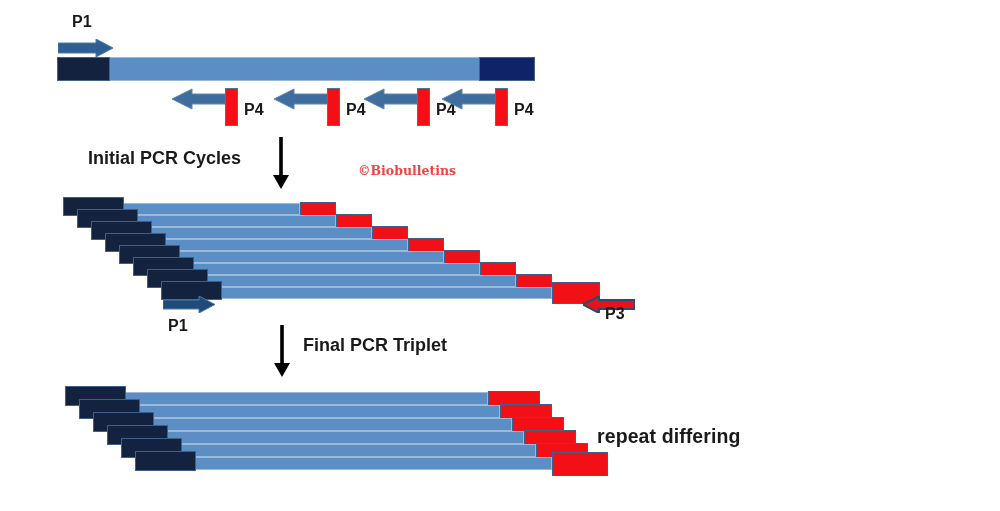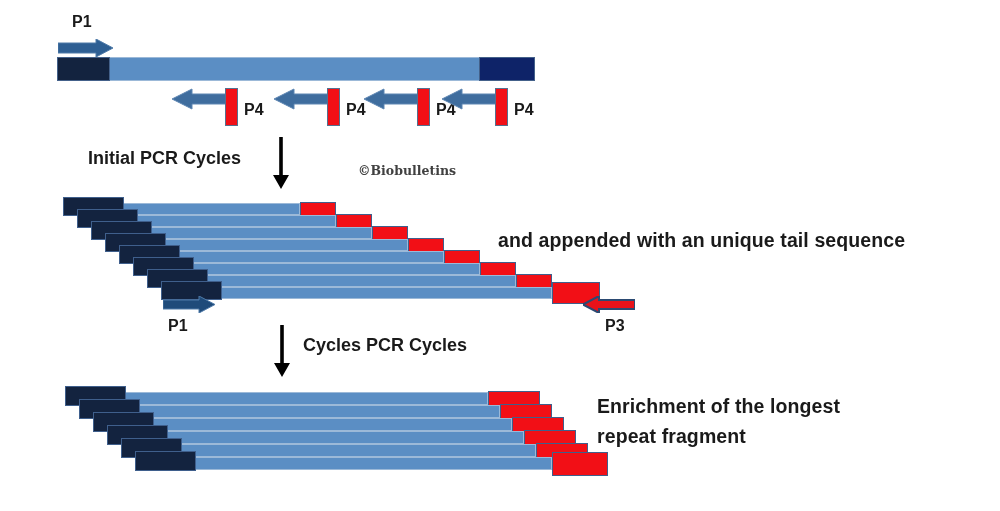--- a/index.html
+++ b/index.html
@@ -28,21 +28,21 @@
     white-space: nowrap;
     line-height: 1.28;
   }
   .txt-heading { font-size: 19px; letter-spacing: .2px; }
   .txt-label   { font-size: 18px; }
   .txt-primer  { font-size: 16px; }
   .txt-body    { font-size: 19.5px; font-weight: bold; letter-spacing: .1px; }
   .txt-watermark {
     font-size: 12.5px;
     font-weight: bold;
-    color: #404040;
+    color: #ef4444;
     font-family: "DejaVu Serif", serif;
   }
 
   
   .bar {
     position: absolute;
     box-sizing: border-box;
     background: #5b8ec4;
     border: 1px solid #9cb9d8;
   }
@@ -169,42 +169,41 @@
       <div class="tail" style="left: 480px; top: 262px; width: 36px; height: 14px;"></div>
       <div class="cap" style="left: 133px; top: 257px; width: 61px; height: 19px;"></div>
       <div class="bar" style="left: 204px; top: 275px; width: 312px; height: 12px;"></div>
       <div class="tail" style="left: 516px; top: 274px; width: 36px; height: 14px;"></div>
       <div class="cap" style="left: 147px; top: 269px; width: 61px; height: 19px;"></div>
       <div class="bar" style="left: 218px; top: 287px; width: 334px; height: 12px;"></div>
       <div class="tail" style="left: 552px; top: 282px; width: 48px; height: 22px;"></div>
       <div class="cap" style="left: 161px; top: 281px; width: 61px; height: 19px;"></div>
     </div>
 
-  <div class="txt txt-body" style="left:498px; top:228px;">and appended with an unique tail sequence</div>
 
   <div class="arrow-wrap" style="left:163px; top:296px; width:52px; height:17px;">
     <svg width="52" height="17" viewBox="0 0 52 17">
       <path d="M0 4 L36 4 L36 0 L52 8.5 L36 17 L36 13 L0 13 Z" fill="#1f4b7a" stroke="#4f7aa8" stroke-width="1"></path>
     </svg>
   </div>
   <div class="txt txt-primer" style="left:168px; top:316px;">P1</div>
 
   <div class="arrow-wrap" style="left:583px; top:296px; width:52px; height:17px;">
     <svg width="52" height="17" viewBox="0 0 52 17">
       <path d="M52 4 L16 4 L16 0 L0 8.5 L16 17 L16 13 L52 13 Z" fill="#e8121a" stroke="#2b4a72" stroke-width="2"></path>
     </svg>
   </div>
-  <div class="txt txt-primer" style="left:605px; top:316px;">P3</div>
+  <div class="txt txt-primer" style="left:605px; top:304px;">P3</div>
 
   <div class="arrow-wrap" style="left:272px; top:325px; width:20px; height:52px;">
     <svg width="20" height="52" viewBox="0 0 20 52">
       <path d="M8.2 0 L11.8 0 L11.8 38 L18 38 L10 52 L2 38 L8.2 38 Z" fill="#000000"></path>
     </svg>
   </div>
-  <div class="txt txt-label" style="left:303px; top:334px;">Cycles PCR Cycles</div>
+  <div class="txt txt-label" style="left:303px; top:334px;">Final PCR Triplet</div>
 
   <div id="bot-stack">
       <div class="bar" style="left: 122px; top: 392px; width: 366px; height: 13px;"></div>
       <div class="tail" style="left: 488px; top: 391px; width: 52px; height: 15px;"></div>
       <div class="cap" style="left: 65px; top: 386px; width: 61px; height: 20px;"></div>
       <div class="bar" style="left: 136px; top: 405px; width: 364px; height: 13px;"></div>
       <div class="tail" style="left: 500px; top: 404px; width: 52px; height: 15px;"></div>
       <div class="cap" style="left: 79px; top: 399px; width: 61px; height: 20px;"></div>
       <div class="bar" style="left: 150px; top: 418px; width: 362px; height: 13px;"></div>
       <div class="tail" style="left: 512px; top: 417px; width: 52px; height: 15px;"></div>
@@ -213,16 +212,15 @@
       <div class="tail" style="left: 524px; top: 430px; width: 52px; height: 15px;"></div>
       <div class="cap" style="left: 107px; top: 425px; width: 61px; height: 20px;"></div>
       <div class="bar" style="left: 178px; top: 444px; width: 358px; height: 13px;"></div>
       <div class="tail" style="left: 536px; top: 443px; width: 52px; height: 15px;"></div>
       <div class="cap" style="left: 121px; top: 438px; width: 61px; height: 20px;"></div>
       <div class="bar" style="left: 192px; top: 457px; width: 360px; height: 13px;"></div>
       <div class="tail" style="left: 552px; top: 452px; width: 56px; height: 24px;"></div>
       <div class="cap" style="left: 135px; top: 451px; width: 61px; height: 20px;"></div>
     </div>
 
-  <div class="txt txt-body" style="left:597px; top:394px;">Enrichment of the longest</div>
-  <div class="txt txt-body" style="left:597px; top:424px;">repeat fragment</div>
+  <div class="txt txt-body" style="left:597px; top:424px;">repeat differing</div>
 
 </div>
 
 </body></html>

